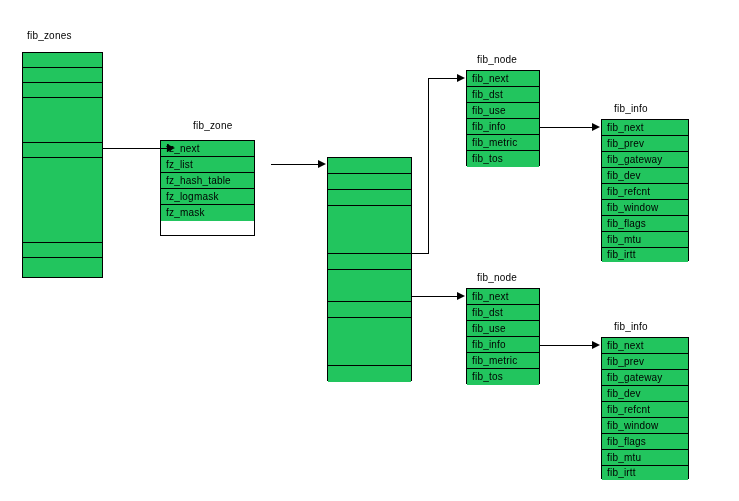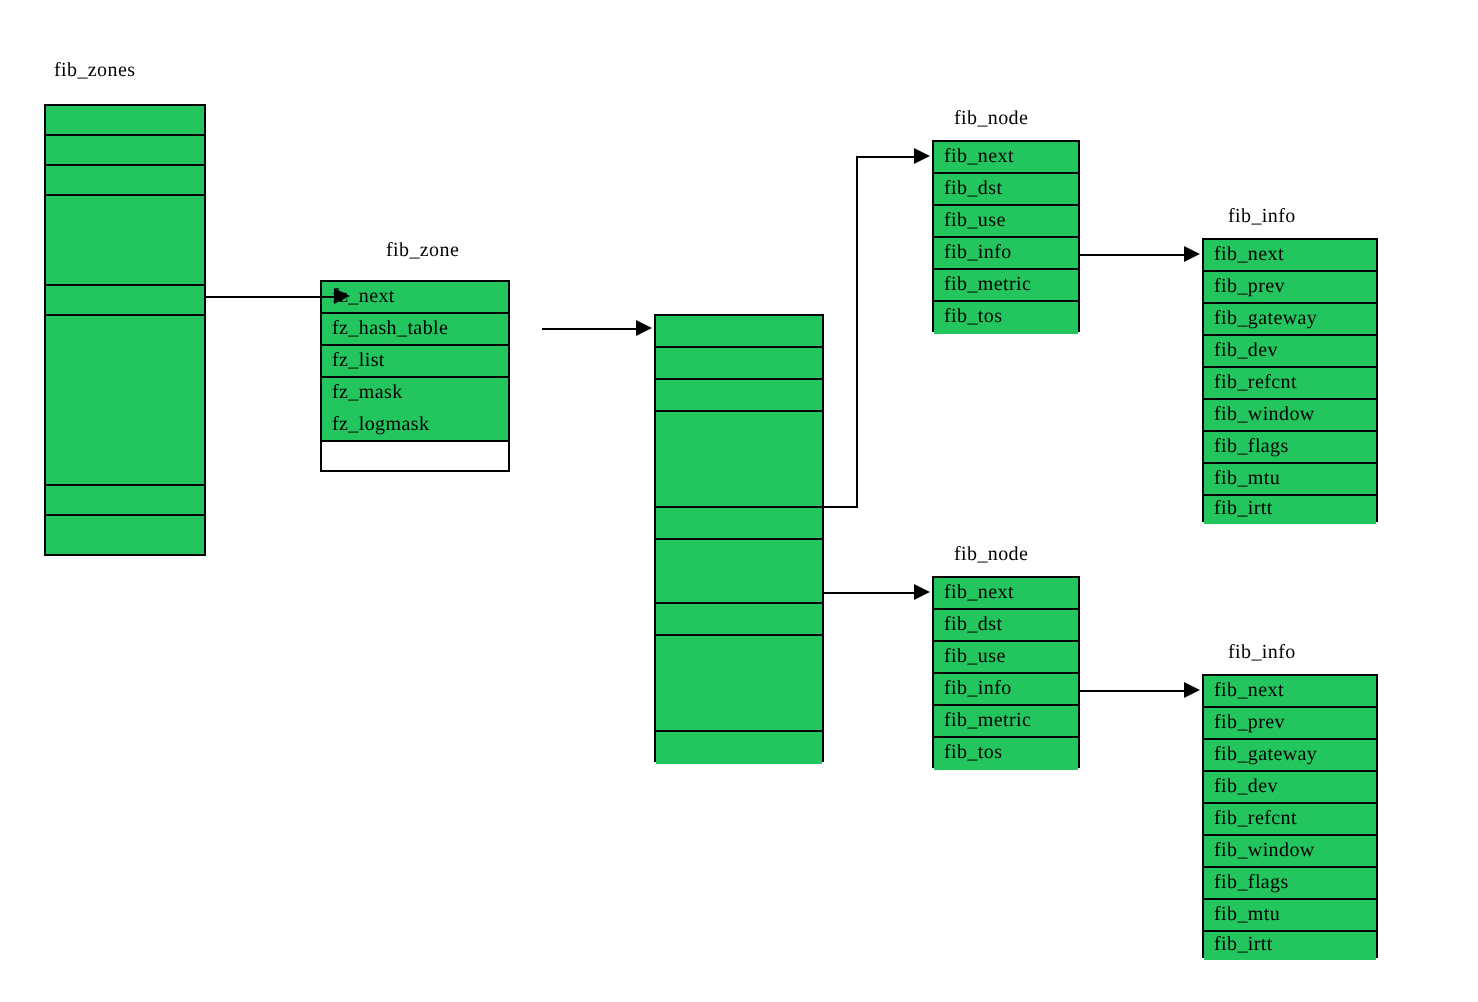--- a/index.html
+++ b/index.html
@@ -5,21 +5,21 @@
   html, body {
     margin: 0;
     padding: 0;
     background: #ffffff;
   }
   #canvas {
     position: relative;
     width: 739px;
     height: 501px;
     background: #ffffff;
-    font-family: Liberation Serif, serif;
+    font-family: Liberation Sans, sans-serif;
     overflow: hidden;
   }
 
   
   .struct {
     position: absolute;
     box-sizing: border-box;
     border: 1px solid #000000;
     background: #ffffff;
   }
@@ -83,24 +83,24 @@
     <div class="row" style="height:45px;"></div>
     <div class="row" style="height:15px;"></div>
     <div class="row" style="height:85px;"></div>
     <div class="row" style="height:15px;"></div>
     <div class="row last" style="height:19px;"></div>
   </div>
 
   <div class="caption" style="left:193px; top:121px;">fib_zone</div>
   <div class="struct" id="box-fib-zone" style="left:160px; top:140px; width:95px; height:96px;">
     <div class="row" style="height:16px;">fz_next</div>
+    <div class="row" style="height:16px;">fz_list</div>
     <div class="row" style="height:16px;">fz_hash_table</div>
-    <div class="row" style="height:16px;">fz_list</div>
+    <div class="row" style="height:16px;">fz_logmask</div>
     <div class="row last" style="height:16px;">fz_mask</div>
-    <div class="row" style="height:16px;">fz_logmask</div>
   </div>
 
   <div class="struct" id="box-hash-array" style="left:327px; top:157px; width:85px; height:224px;">
     <div class="row" style="height:16px;"></div>
     <div class="row" style="height:16px;"></div>
     <div class="row" style="height:16px;"></div>
     <div class="row" style="height:48px;"></div>
     <div class="row" style="height:16px;"></div>
     <div class="row" style="height:32px;"></div>
     <div class="row" style="height:16px;"></div>

